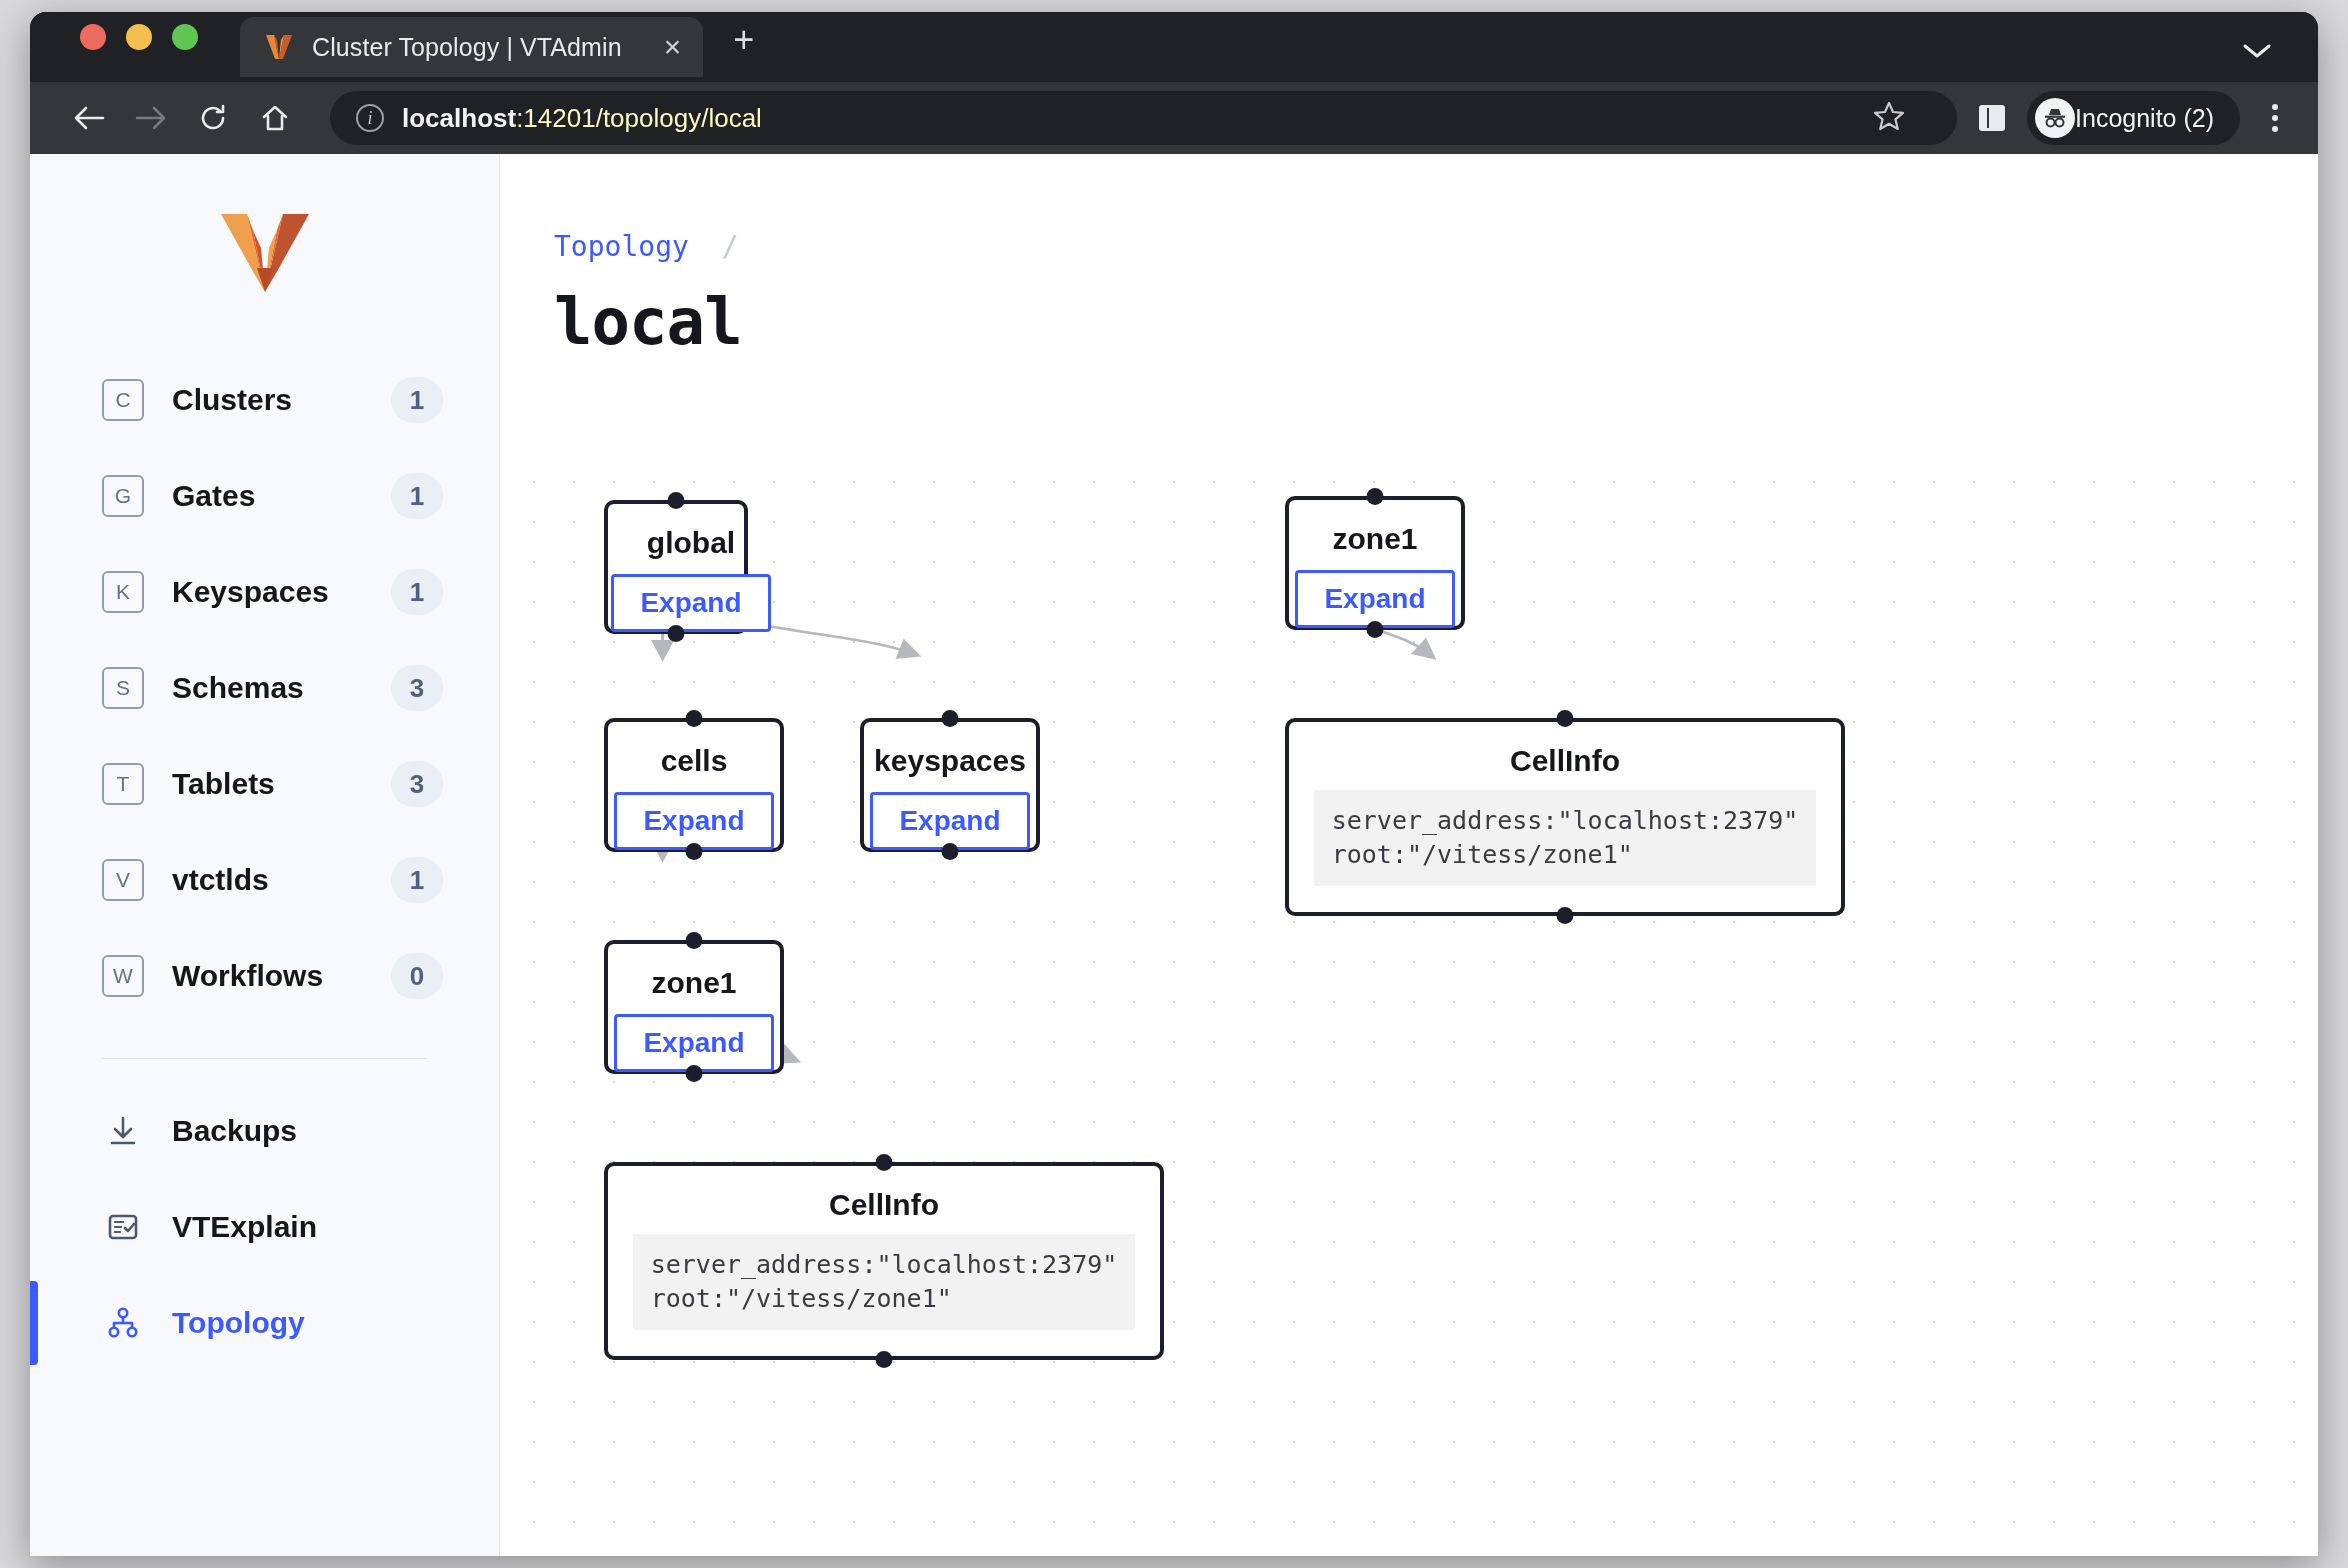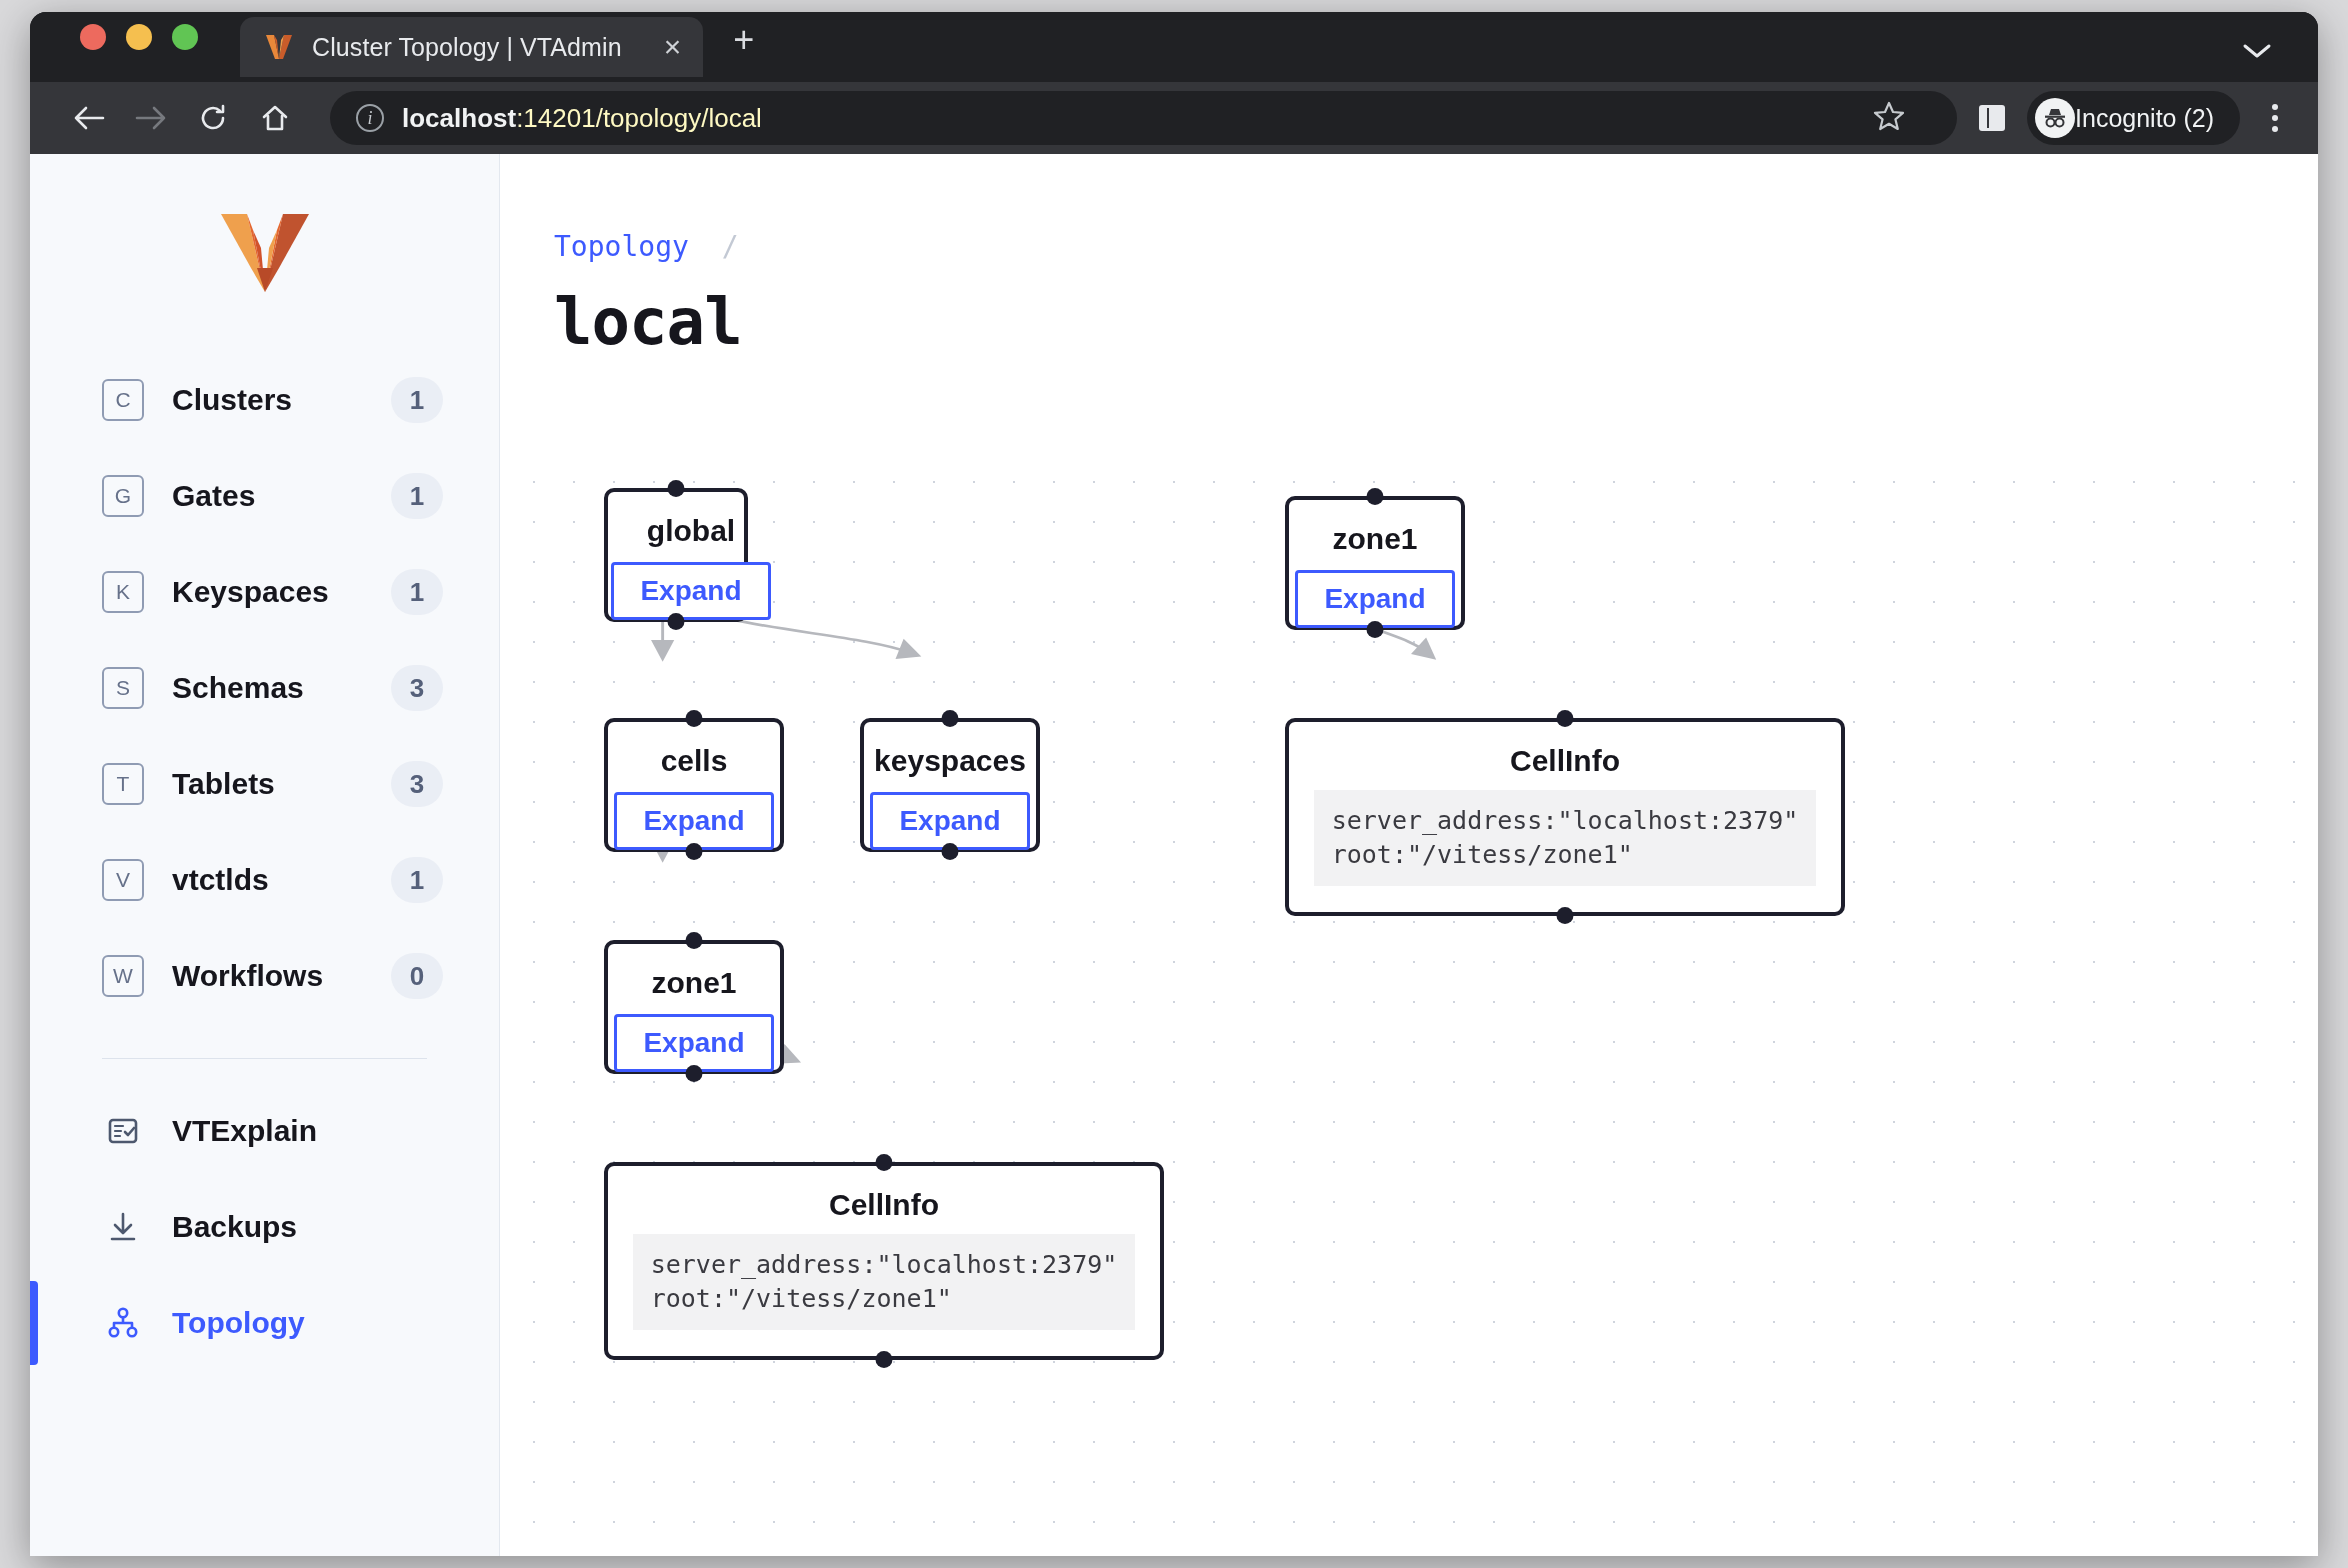--- a/index.html
+++ b/index.html
@@ -364,35 +364,35 @@
           <span class="keybox">W</span>
           <span class="lbl">Workflows</span>
           <span class="count">0</span>
         </div>
 
         <div class="divider"></div>
 
         <div class="nav-item">
           <span class="icon-slot">
             <svg width="34" height="34" viewBox="0 0 34 34">
+                <path d="M17 4 V22 M9 15 L17 23 L25 15 M6 29 H28" stroke="#4d586e" stroke-width="2.6" fill="none" stroke-linecap="round" stroke-linejoin="round"></path>
+              </svg>
+          </span>
+          <span class="lbl">Backups</span>
+        </div>
+
+        <div class="nav-item">
+          <span class="icon-slot">
+            <svg width="34" height="34" viewBox="0 0 34 34">
               <rect x="4" y="6" width="26" height="22" rx="3" stroke="#4d586e" stroke-width="2.6" fill="none"></rect>
               <path d="M9 12 H17 M9 17 H15 M9 22 H14" stroke="#4d586e" stroke-width="2.2" stroke-linecap="round"></path>
               <path d="M19 18 L22 21 L28 14" stroke="#4d586e" stroke-width="2.6" fill="none" stroke-linecap="round" stroke-linejoin="round"></path>
             </svg>
           </span>
           <span class="lbl">VTExplain</span>
-        </div>
-
-        <div class="nav-item">
-          <span class="icon-slot">
-            <svg width="34" height="34" viewBox="0 0 34 34">
-                <path d="M17 4 V22 M9 15 L17 23 L25 15 M6 29 H28" stroke="#4d586e" stroke-width="2.6" fill="none" stroke-linecap="round" stroke-linejoin="round"></path>
-              </svg>
-          </span>
-          <span class="lbl">Backups</span>
         </div>
 
         <div class="nav-item active">
           <span class="icon-slot">
             <svg width="34" height="34" viewBox="0 0 34 34">
               <circle cx="17" cy="7" r="4.2" stroke="#3d5afe" stroke-width="2.6" fill="none"></circle>
               <circle cx="8" cy="26" r="4.2" stroke="#3d5afe" stroke-width="2.6" fill="none"></circle>
               <circle cx="26" cy="26" r="4.2" stroke="#3d5afe" stroke-width="2.6" fill="none"></circle>
               <path d="M17 11.3 V17 M8 21.8 V17 H26 V21.8" stroke="#3d5afe" stroke-width="2.6" fill="none" stroke-linecap="round" stroke-linejoin="round"></path>
             </svg>
@@ -425,21 +425,21 @@
 
           <path d="M168 160 C 230 200, 360 200, 424 224" stroke="#b6b8bd" stroke-width="3" fill="none" marker-end="url(#ah)"></path>
 
           <path d="M849 160 C 880 200, 930 200, 958 224" stroke="#b6b8bd" stroke-width="3" fill="none" marker-end="url(#ah)"></path>
 
           <path d="M168 382 V 444" stroke="#b6b8bd" stroke-width="3" fill="none" marker-end="url(#ah)"></path>
 
           <path d="M168 604 C 200 650, 250 650, 300 672" stroke="#b6b8bd" stroke-width="3" fill="none" marker-end="url(#ah)"></path>
         </svg>
 
-        <div class="node" style="left:104px; top:38px; width:144px; height:134px;padding-left:30px;">
+        <div class="node" style="left:104px; top:50px; width:144px; height:134px;padding-left:30px;">
           <span class="port top"></span>
           <span class="title">global</span>
           <button class="expand-btn">Expand</button>
           <span class="port bottom"></span>
         </div>
 
         <div class="node" style="left:785px; top:46px; width:180px; height:134px;">
           <span class="port top"></span>
           <span class="title">zone1</span>
           <button class="expand-btn">Expand</button>

